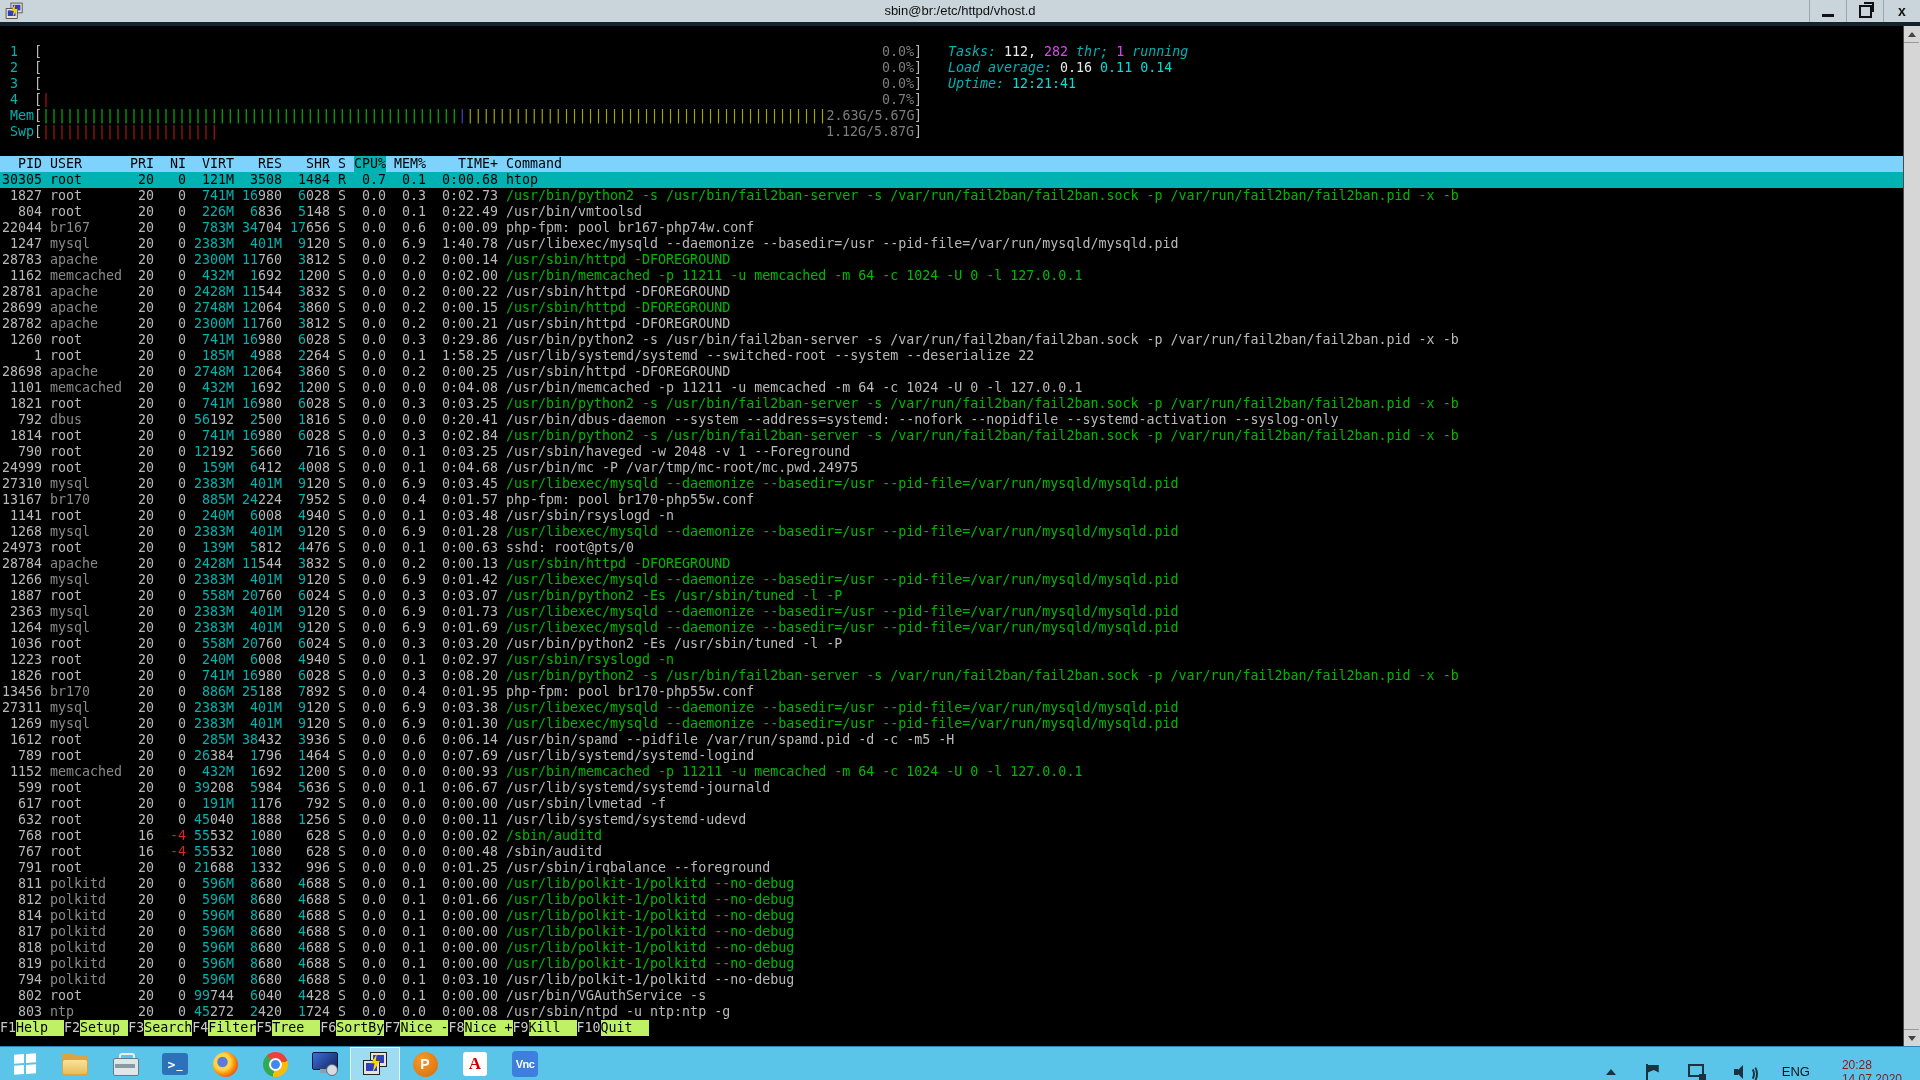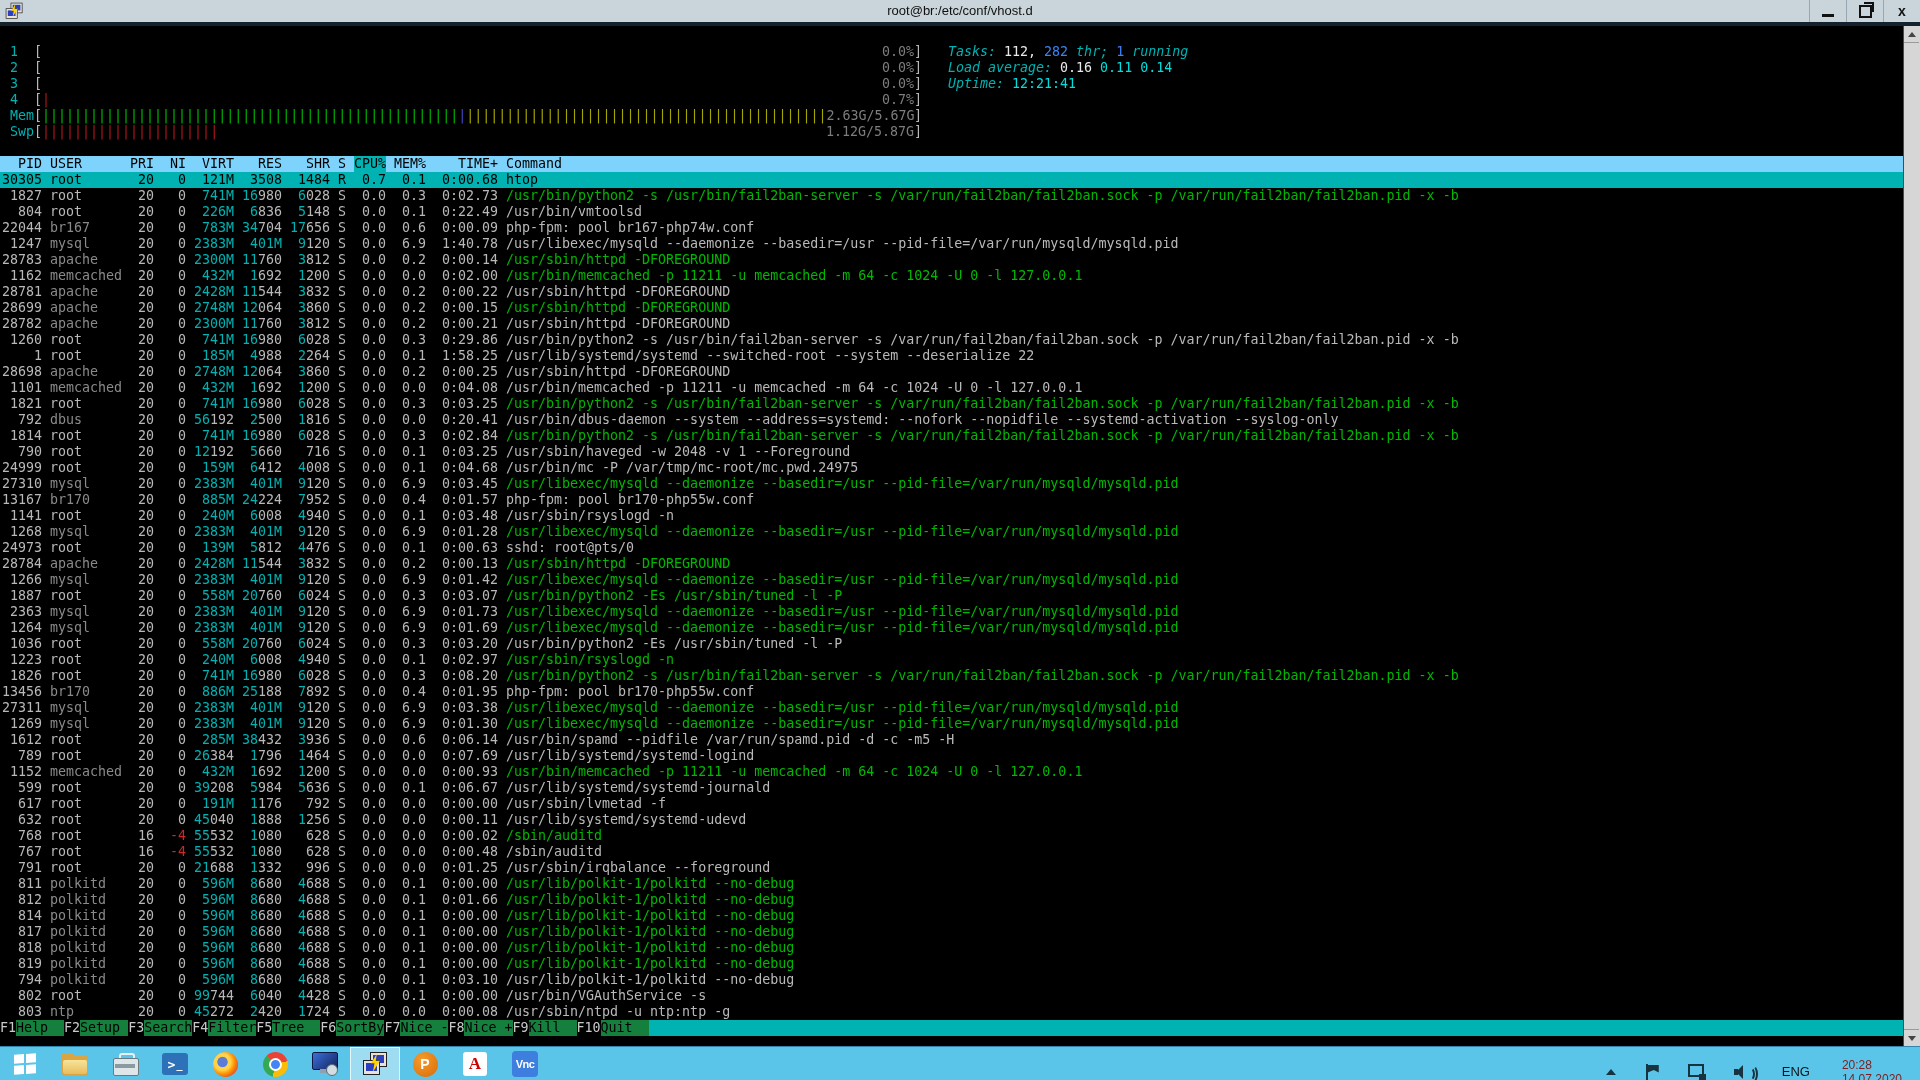--- a/index.html
+++ b/index.html
@@ -37,21 +37,21 @@
   .mlabel{width:24px;color:#00b2b2;}
   .mbr{color:#b9b9b9;}
   .mbar{width:872px;display:flex;overflow:hidden;}
   .msp{flex:1;}
   .mval{color:#7d7d7d;}
   .b-gn{color:#00b800;} .b-yl{color:#a6a600;} .b-bl{color:#4646c8;} .b-rd{color:#b21818;}
 
   
   #summary{position:absolute;top:18px;left:948px;}
   .sline{height:16px;}
-  .cy{color:#00b2b2;font-style:italic;} .cyb{color:#00dede;} .br{color:#e9e9e9;} .gn{color:#3b82f6;}
+  .cy{color:#00b2b2;font-style:italic;} .cyb{color:#00dede;} .br{color:#e9e9e9;} .gn{color:#d946ef;}
 
   
   #ptable{position:absolute;top:130px;left:0;right:16px;}
   .prow{display:flex;height:16px;padding-left:2px;color:#b9b9b9;}
   .c{flex:none;margin-right:8px;overflow:hidden;}
   .pid{width:40px;text-align:right;}
   .user{width:72px;}
   .pri{width:24px;text-align:right;}
   .ni{width:24px;text-align:right;}
   .virt,.res,.shr{width:40px;text-align:right;}
@@ -59,24 +59,24 @@
   .cpu,.mem{width:32px;text-align:right;}
   .time{width:64px;text-align:right;}
   .cmd{flex:1;margin-right:0;}
   .phead{background:#7dd3fc;color:#000;}
   .phead .sortcol{background:#00b2b2;}
   .sel{background:#00b2b2;}
   .sel, .sel span{color:#000 !important;}
   .dim{color:#8a8a8a;} .gncmd{color:#00b800;} .rd{color:#cc2a2a;} .c-cy{color:#00b2b2;}
 
   
-  #fnbar{position:absolute;top:994px;left:0;right:16px;height:16px;display:flex;}
+  #fnbar{position:absolute;top:994px;left:0;right:16px;height:16px;display:flex;align-items:flex-end;}
   .fk-item{display:flex;}
   .fk-key{color:#c9c9c9;}
-  .fk-label{background:#15803d;color:#000;}
+  .fk-label{background:#bef264;color:#000;}
   .fk-fill{flex:1;background:#00b2b2;}
 
   
   .sbar{position:absolute;top:0;right:0;width:16px;height:1020px;background:#d6d6d6;border-left:1px solid #4a4a4a;}
   .sb-btn{position:absolute;left:0;width:15px;height:16px;background:#d6d6d6;display:flex;align-items:center;justify-content:center;}
   .sb-btn.top{top:0;border-bottom:1px solid #9a9a9a;}
   .sb-btn.bot{bottom:0;border-top:1px solid #9a9a9a;}
   .tri-up{width:0;height:0;border-left:4px solid transparent;border-right:4px solid transparent;border-bottom:5px solid #444;}
   .tri-dn{width:0;height:0;border-left:4px solid transparent;border-right:4px solid transparent;border-top:5px solid #444;}
 
@@ -142,21 +142,21 @@
       <div class="ic-putty small">
           <div class="pm back">
             <div class="scr"></div>
           </div>
           <div class="pm front">
             <div class="scr"></div>
           </div>
           <div class="bolt"></div>
         </div>
     </div>
-    <div class="tb-title">root@br:/etc/conf/vhost.d</div>
+    <div class="tb-title">sbin@br:/etc/httpd/vhost.d</div>
     <div class="winbtns">
       <div class="wbtn">
           <div class="g-min"></div>
         </div>
       <div class="wbtn">
           <div class="g-res"></div>
         </div>
       <div class="wbtn">
           <span class="g-x">x</span>
         </div>

